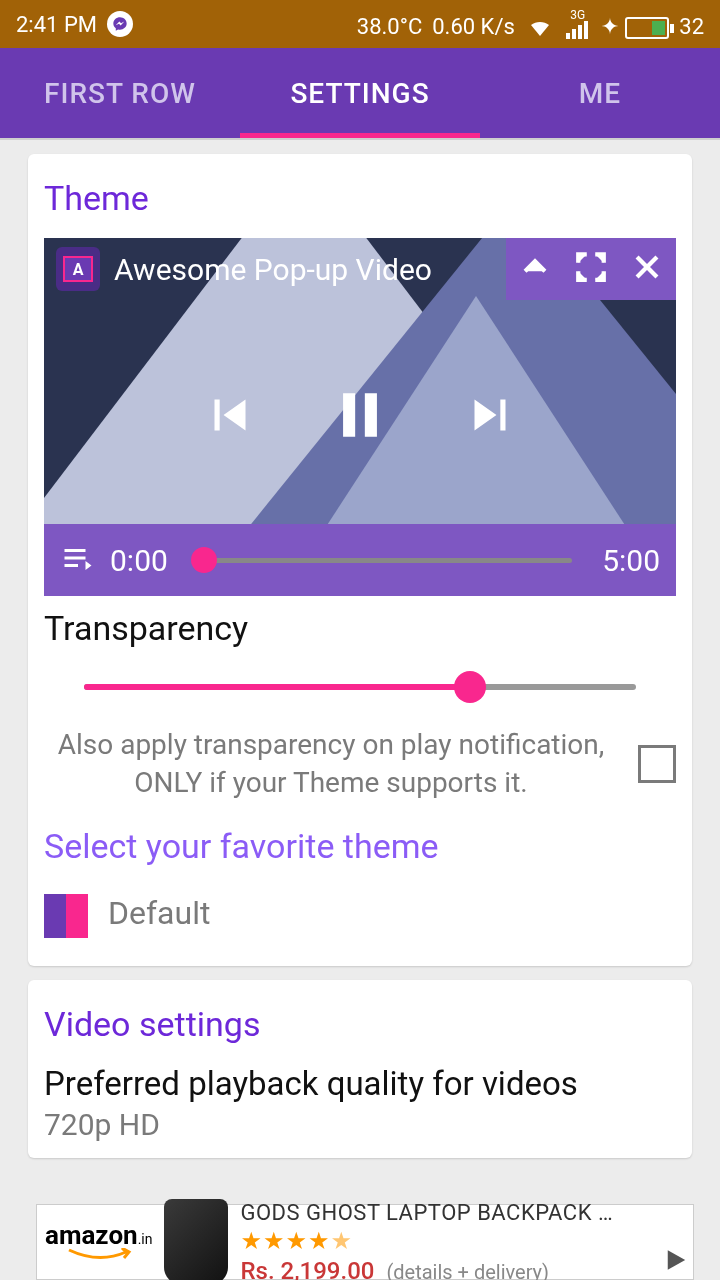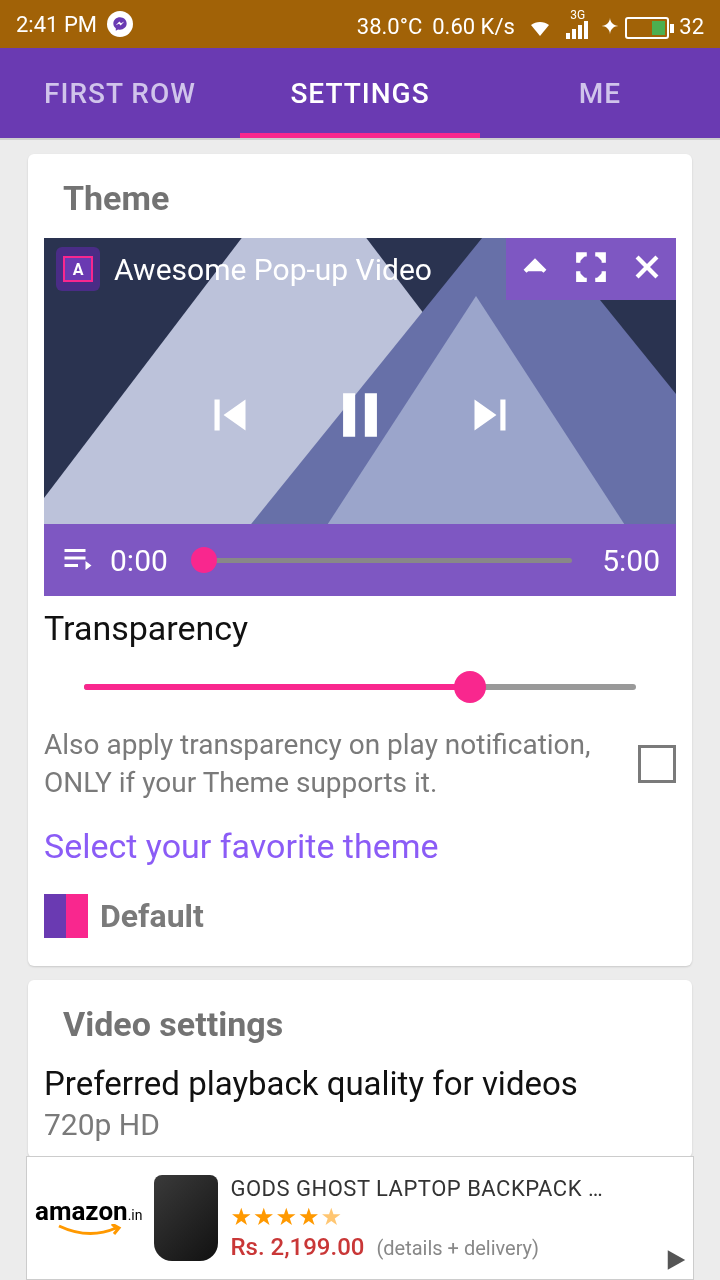--- a/index.html
+++ b/index.html
@@ -70,25 +70,24 @@
 
 
 .card {
   background: #fff;
   margin: 14px 28px;
   border-radius: 6px;
   padding: 24px 16px 28px;
   box-shadow: 0 1px 2px rgba(0,0,0,0.15);
 }
 .card-title {
-  color: #737373;
+  color: #6d28d9;
   font-size: 34px;
-  font-weight: 700;
+  font-weight: 400;
   margin-bottom: 20px;
-  margin-left: 19px;
 }
 
 
 .video-preview {
   position: relative;
   height: 358px;
   overflow: hidden;
 }
 .video-bg {
   position: absolute;
@@ -223,43 +222,43 @@
   width: 32px; height: 32px;
   background: #f9278e;
   border-radius: 50%;
 }
 
 .checkbox-row {
   display: flex;
   align-items: center;
   gap: 20px;
   margin-bottom: 24px;
+  text-align: center;
 }
 .checkbox-label {
   color: #7a7a7a;
   font-size: 28px;
   line-height: 1.35;
   flex: 1;
 }
 .checkbox-box {
   width: 38px; height: 38px;
   border: 3px solid #7a7a7a;
   flex-shrink: 0;
 }
 
 .select-theme-title {
   color: #8b5cf6;
   font-size: 34px;
   margin-bottom: 28px;
 }
 .theme-option {
   display: flex;
-  align-items: center;
-  gap: 12px;
-  font-weight: bold;
+  align-items: flex-start;
+  gap: 20px;
 }
 .theme-swatch {
   width: 44px; height: 44px;
   display: flex;
 }
 .swatch-half-left { width: 50%; background: #6a3ab2; }
 .swatch-half-right { width: 50%; background: #f9278e; }
 .theme-name {
   color: #7a7a7a;
   font-size: 32px;
@@ -280,22 +279,22 @@
 }
 .vs-value {
   color: #7a7a7a;
   font-size: 30px;
   margin-top: 4px;
 }
 
 
 .ad-banner {
   position: absolute;
-  bottom: 0; left: 26px; right: 26px;
-  height: 124px;
+  bottom: 0; left: 36px; right: 26px;
+  height: 76px;
   background: #fff;
   border: 1px solid #ccc;
   display: flex;
   align-items: center;
   padding: 0 8px;
   gap: 12px;
 }
 .amazon-logo { display: flex; flex-direction: column; align-items: center; }
 .amazon-text { font-weight: bold; font-size: 26px; color: #000; line-height: 1; }
 .amazon-domain { font-size: 14px; }

